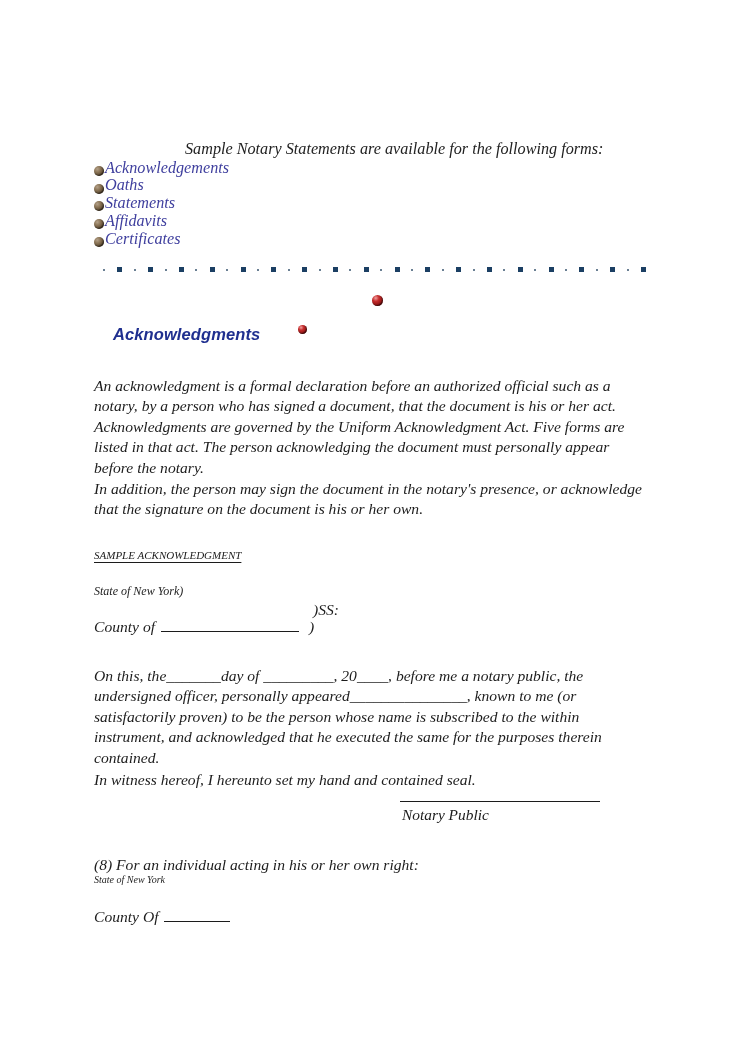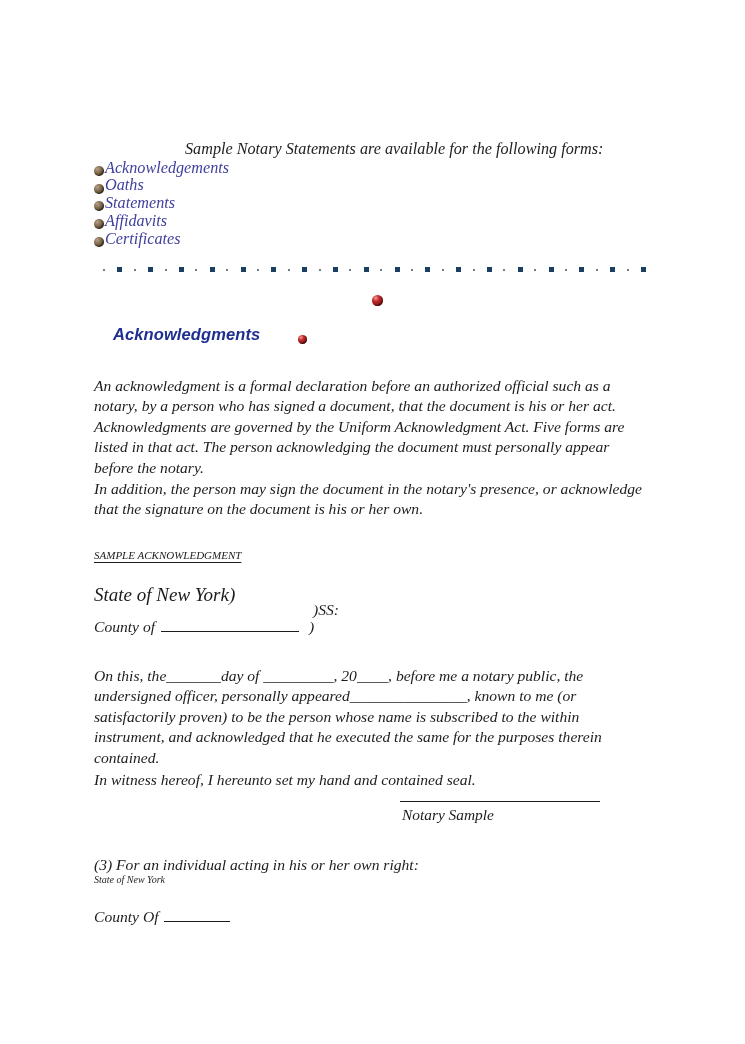--- a/index.html
+++ b/index.html
@@ -120,21 +120,21 @@
     width: 11px;
     height: 11px;
   }
 
   
   .section-heading {
     position: absolute;
     left: 113px;
     top: 325px;
     display: flex;
-    align-items: flex-end;
+    align-items: flex-start;
     gap: 29px;
   }
   .section-heading .sh-text {
     font-family: "Liberation Sans", "DejaVu Sans", sans-serif;
     font-weight: bold;
     font-style: italic;
     font-size: 16.5px;
     color: #1f2f8f;
     letter-spacing: 0.1px;
   }
@@ -171,21 +171,21 @@
     text-underline-offset: 3px;
     white-space: nowrap;
   }
 
   
   .venue-state {
     position: absolute;
     left: 94px;
     top: 584px;
     font-style: italic;
-    font-size: 19px;
+    font-size: 12px;
     color: #1c1c1c;
     white-space: nowrap;
   }
   .venue-ss {
     position: absolute;
     left: 313px;
     top: 601px;
     font-style: italic;
     font-size: 15.6px;
     color: #1c1c1c;
@@ -346,23 +346,23 @@
     <span>County of</span>
     <span class="blank-rule"></span>
     <span>)</span>
   </div>
 
   <p class="body-para p-onthis">On this, the_______day of _________, 20____, before me a notary public, the undersigned officer, personally appeared_______________, known to me (or satisfactorily proven) to be the person whose name is subscribed to the within instrument, and acknowledged that he executed the same for the purposes therein contained.</p>
 
   <p class="body-para p-witness">In witness hereof, I hereunto set my hand and contained seal.</p>
 
   <div class="sig-line"></div>
-  <div class="sig-label">Notary Sample</div>
-
-  <p class="body-para p-individual">(3) For an individual acting in his or her own right:</p>
+  <div class="sig-label">Notary Public</div>
+
+  <p class="body-para p-individual">(8) For an individual acting in his or her own right:</p>
 
   <div class="close-state">State of New York</div>
 
   <div class="close-county">
     <span>County Of</span>
     <span class="blank-rule"></span>
   </div>
 
 </div>
 

